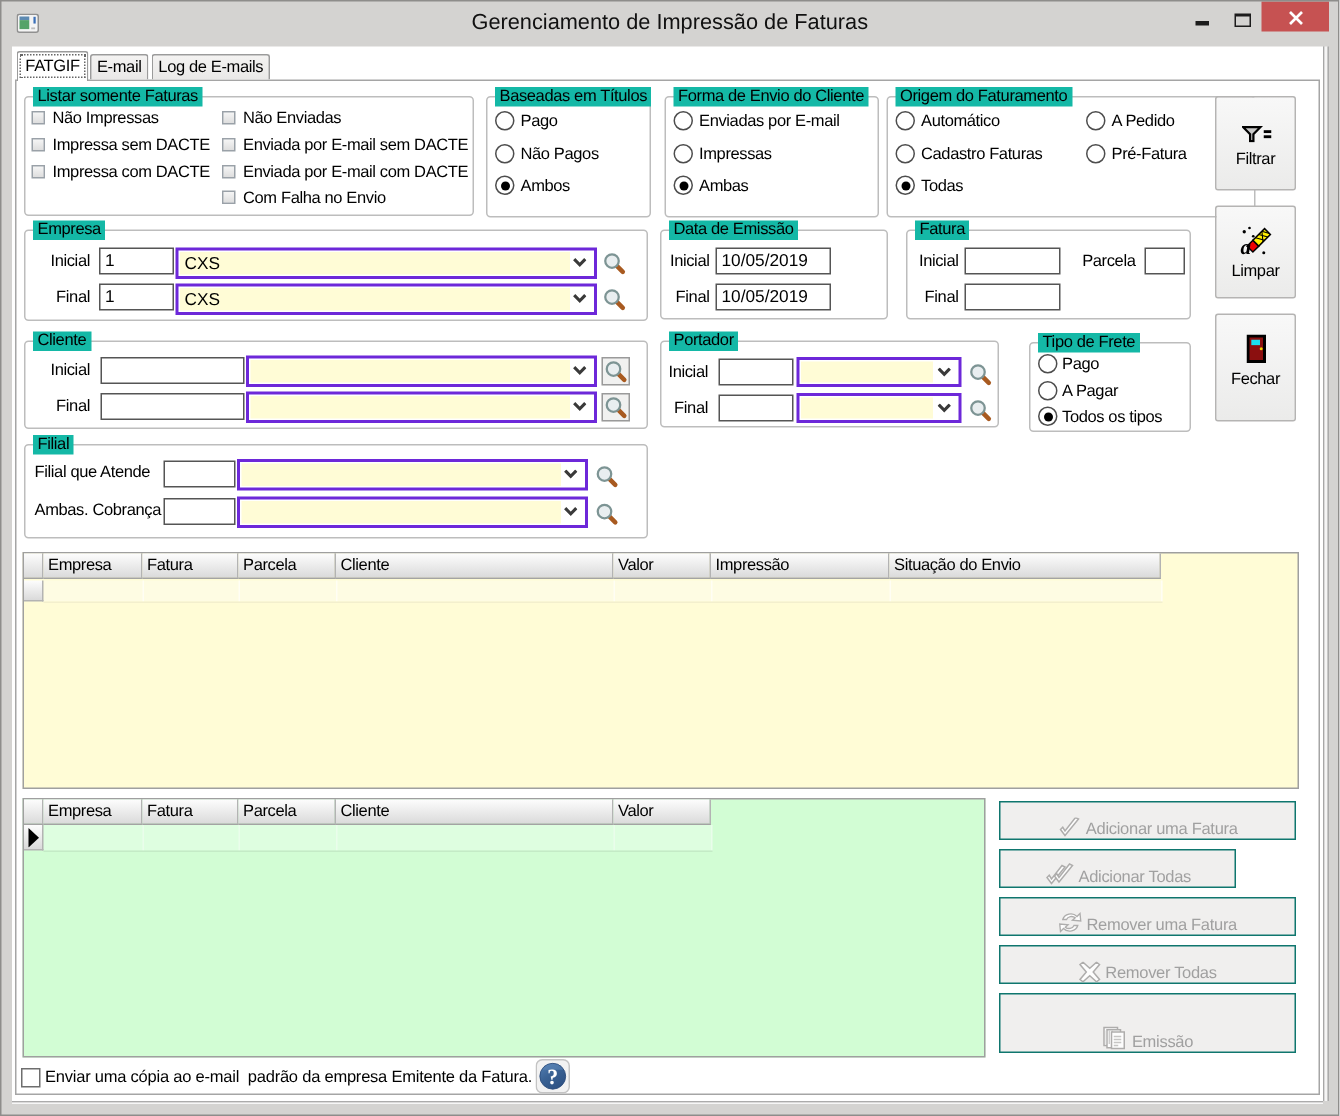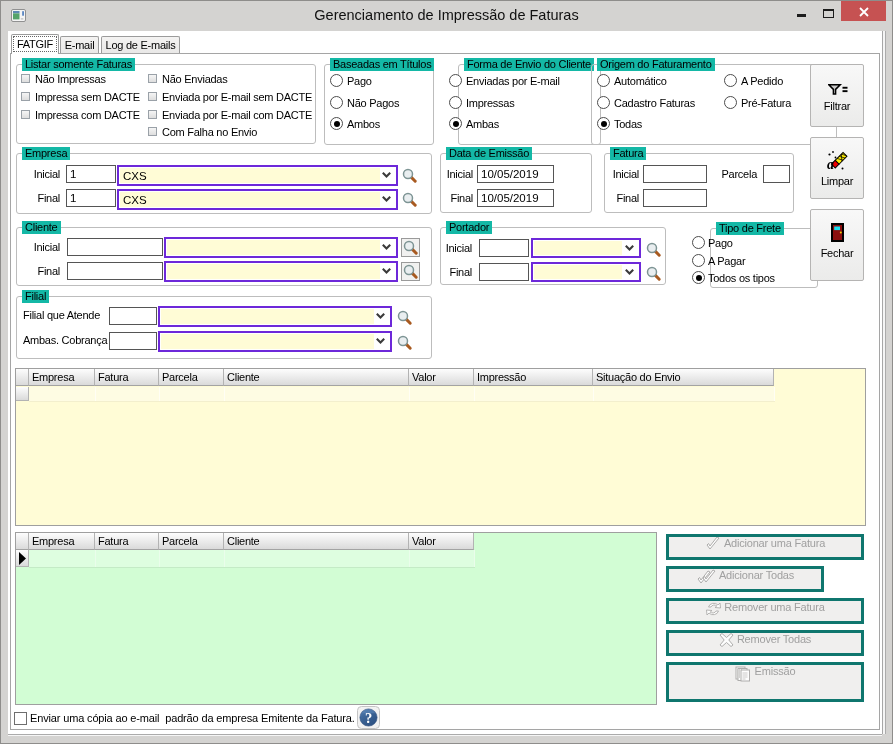--- a/index.html
+++ b/index.html
@@ -14,21 +14,21 @@
 .lab{position:absolute;font-size:11px;letter-spacing:-0.25px;white-space:nowrap;line-height:13px}
 .rlab{position:absolute;font-size:11px;letter-spacing:-0.25px;white-space:nowrap;text-align:right;line-height:13px}
 .cb{position:absolute;width:9px;height:9px;border:1px solid #9aa1a8;background:linear-gradient(#f5f5f5,#dedede)}
 .rad{position:absolute;width:13px;height:13px;border:1px solid #4d4d4d;border-radius:50%;background:#fff}
 .rad .dot{position:absolute;left:2.5px;top:2.5px;width:6px;height:6px;border-radius:50%;background:#000}
 .ti{position:absolute;border:1px solid #555;background:#fff;font-size:11.5px;line-height:16px;padding-left:3px;white-space:nowrap}
 .cmb{position:absolute;border:2px solid #6d28d9;background:#fff}
 .cmb .yf{position:absolute;left:1px;top:1px;bottom:1px;background:#fffcd6;font-size:11.5px;line-height:17px;padding-left:3px}
 .hdr{position:absolute;height:17px;background:linear-gradient(#fdfdfd,#dadada);border-right:1px solid #b3b3b3;border-bottom:1px solid #a3a3a3;font-size:11px;letter-spacing:-0.25px;line-height:16px;padding-left:3px;white-space:nowrap;overflow:hidden}
 .btn{position:absolute;border:1px solid #b5b4b3;border-radius:2px;background:linear-gradient(#f8f8f8,#ebebea);text-align:center;font-size:11px;letter-spacing:-0.25px}
-.dbtn{position:absolute;border:3px solid #0f766e;background:#f0efee;color:#a0a0a0;font-size:11px;letter-spacing:-0.2px;display:flex;align-items:flex-start;justify-content:center}
+.dbtn{position:absolute;border:1px solid #0f766e;background:#f0efee;color:#a0a0a0;font-size:11px;letter-spacing:-0.2px;display:flex;align-items:flex-end;justify-content:center}
 .vsep{position:absolute;width:1px;background:#fffef4}
 .cmb .ch{position:absolute;right:5px;top:50%;margin-top:-3.5px}
 .mag{position:absolute}
 .magbtn{position:absolute;width:19px;height:19px;border:1px solid #9a9a9a;background:#f1f1f0}
 
 </style></head>
 <body>
 <div class="a" style="left:1px;top:1px;width:891px;height:30px;background:#d4d3d1"></div>
 <div id="title">Gerenciamento de Impressão de Faturas</div>
 <svg class="a" style="left:11px;top:9px" width="15" height="13" viewBox="0 0 15 13">
@@ -71,21 +71,21 @@
     <span class="lg">Baseadas em Títulos</span>
   </div>
 <div class="rad" style="left:330px;top:74px"></div>
 <div class="lab" style="left:347px;top:75px">Pago</div>
 <div class="rad" style="left:330px;top:96px"></div>
 <div class="lab" style="left:347px;top:97px">Não Pagos</div>
 <div class="rad" style="left:330px;top:117px">
     <span class="dot"></span>
   </div>
 <div class="lab" style="left:347px;top:118px">Ambos</div>
-<div class="grp" style="left:458px;top:64px;width:143px;height:81px">
+<div class="grp" style="left:443px;top:64px;width:143px;height:81px">
     <span class="lg">Forma de Envio do Cliente</span>
   </div>
 <div class="rad" style="left:449px;top:74px"></div>
 <div class="lab" style="left:466px;top:75px">Enviadas por E-mail</div>
 <div class="rad" style="left:449px;top:96px"></div>
 <div class="lab" style="left:466px;top:97px">Impressas</div>
 <div class="rad" style="left:449px;top:117px">
     <span class="dot"></span>
   </div>
 <div class="lab" style="left:466px;top:118px">Ambas</div>
@@ -196,21 +196,21 @@
     </svg>
   </div>
 <svg class="mag" style="left:646px;top:242px" width="18" height="18" viewBox="0 0 18 18">
     <line x1="8.9" y1="8.9" x2="13.2" y2="13.2" stroke="#a85a20" stroke-width="3" stroke-linecap="round"></line>
     <circle cx="6" cy="6" r="4.5" fill="#e9eef0" stroke="#7d9494" stroke-width="1.5"></circle>
   </svg>
 <svg class="mag" style="left:646px;top:266px" width="18" height="18" viewBox="0 0 18 18">
     <line x1="8.9" y1="8.9" x2="13.2" y2="13.2" stroke="#a85a20" stroke-width="3" stroke-linecap="round"></line>
     <circle cx="6" cy="6" r="4.5" fill="#e9eef0" stroke="#7d9494" stroke-width="1.5"></circle>
   </svg>
-<div class="grp" style="left:710px;top:228px;width:108px;height:60px">
+<div class="grp" style="left:686px;top:228px;width:108px;height:60px">
     <span class="lg">Tipo de Frete</span>
   </div>
 <div class="rad" style="left:692px;top:236px"></div>
 <div class="lab" style="left:708px;top:237px">Pago</div>
 <div class="rad" style="left:692px;top:254px"></div>
 <div class="lab" style="left:708px;top:255px">A Pagar</div>
 <div class="rad" style="left:692px;top:271px">
     <span class="dot"></span>
   </div>
 <div class="lab" style="left:708px;top:272px">Todos os tipos</div>

